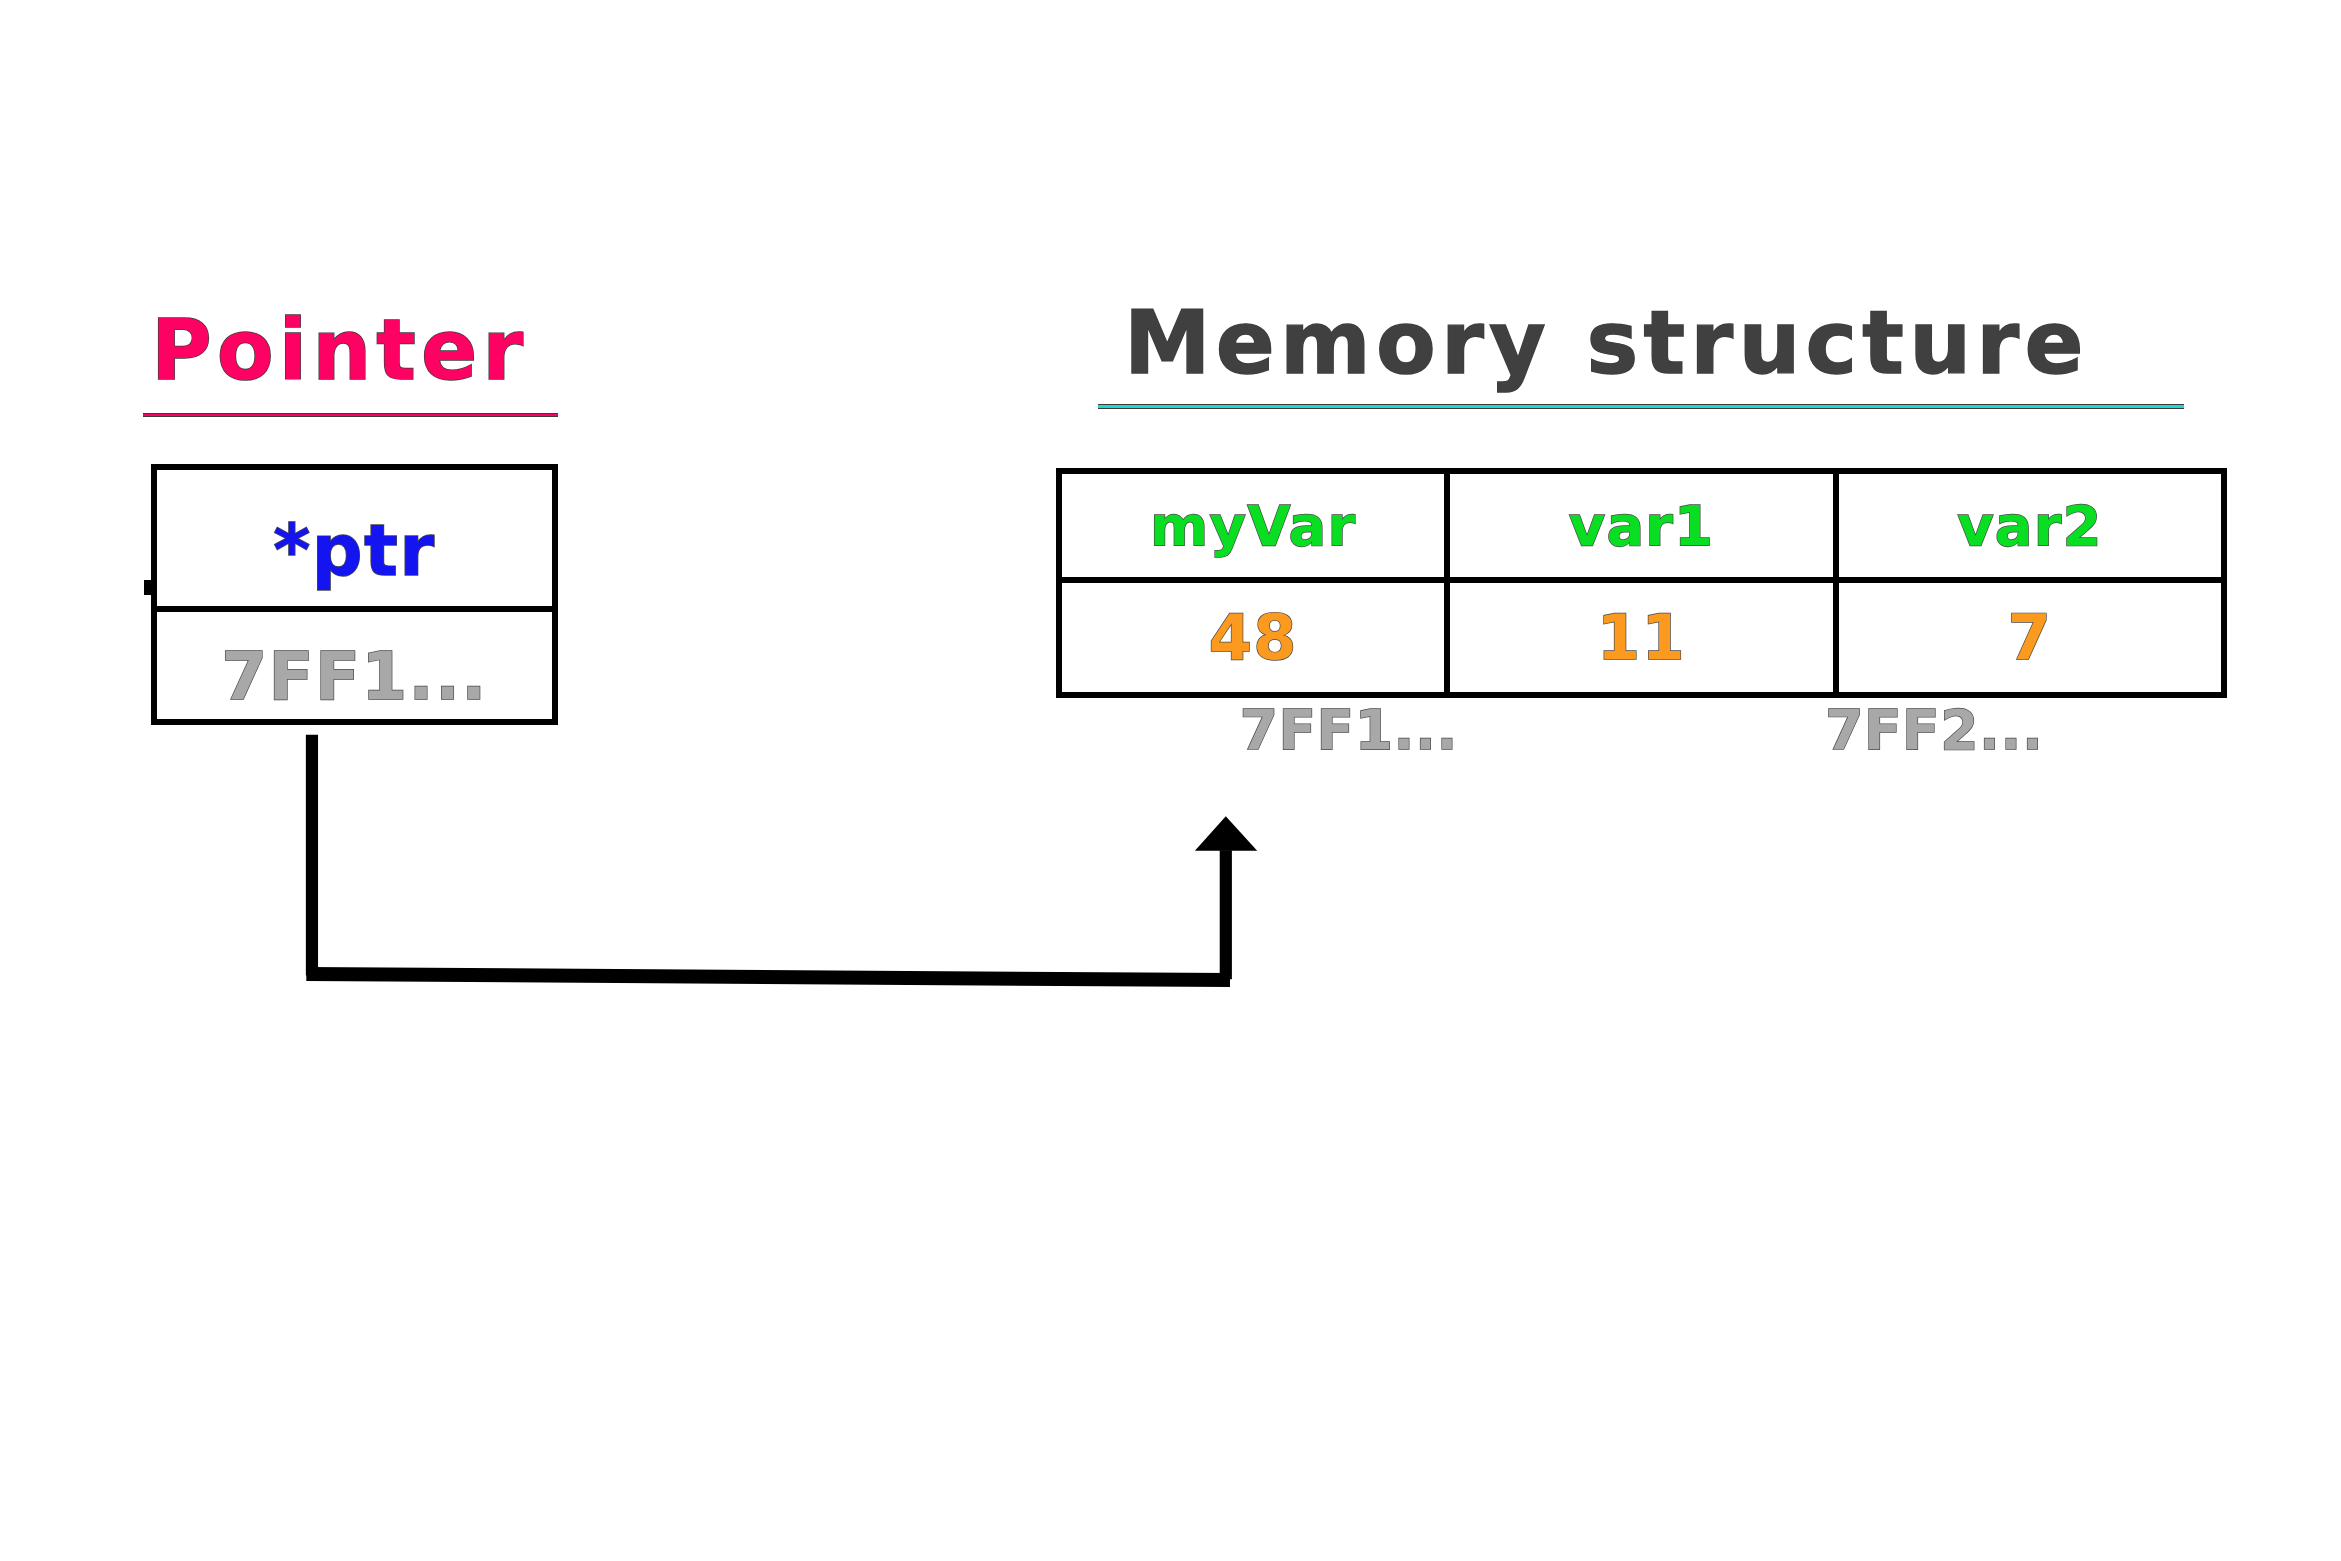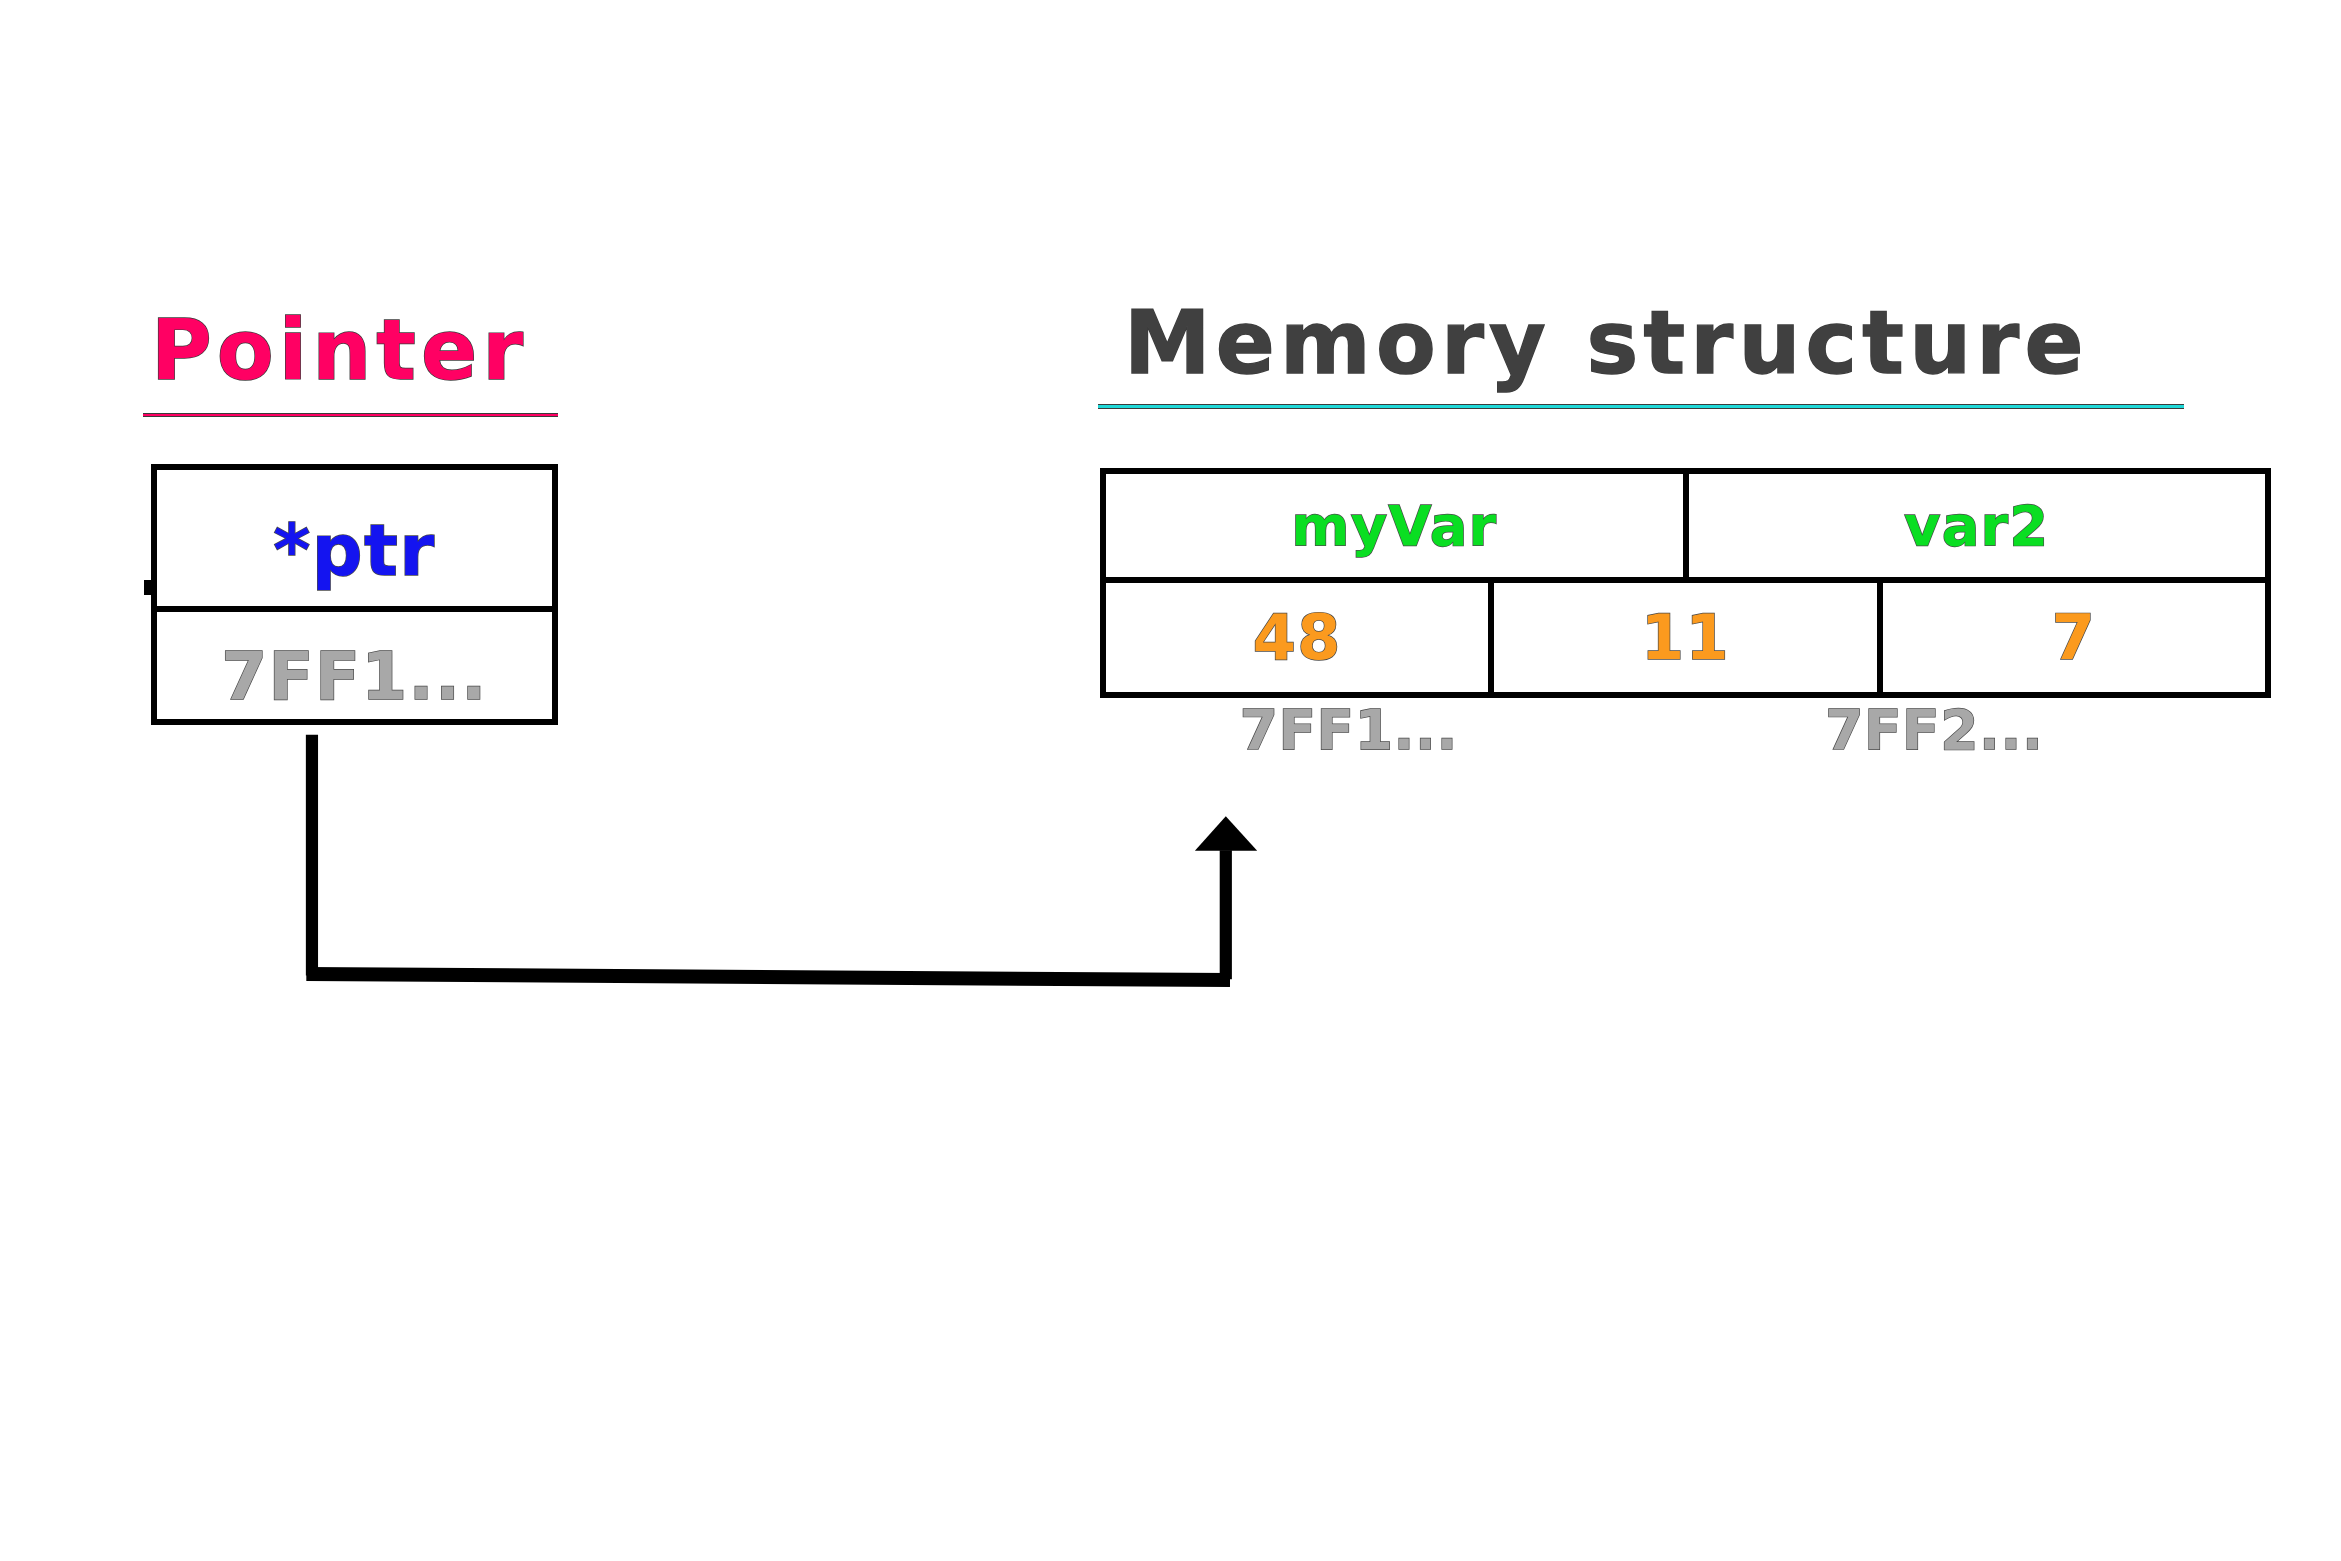--- a/index.html
+++ b/index.html
@@ -134,21 +134,20 @@
     position: absolute;
     left: 1056px;
     top: 468px;
     width: 1171px;
     height: 230px;
     border: 6.6px solid #000000;
     box-sizing: border-box;
     background: #ffffff;
     display: flex;
     flex-direction: column;
-    margin-left: 44px;
   }
   .mem-row {
     display: flex;
     flex: 0 0 auto;
     width: 100%;
     box-sizing: border-box;
   }
   #mem-row-names {
     height: 109px;
     border-bottom: 6.6px solid #000000;
@@ -229,20 +228,23 @@
     </div>
   </div>
   <div id="pointer-notch"></div>
 
   <div id="memory-table">
     <div class="mem-row" id="mem-row-names">
       <div class="mem-cell">
         <span class="mono-label mem-name">myVar</span>
       </div>
       <div class="mem-cell">
+        <span class="mono-label mem-name">var1</span>
+      </div>
+      <div class="mem-cell">
         <span class="mono-label mem-name">var2</span>
       </div>
     </div>
     <div class="mem-row" id="mem-row-values">
       <div class="mem-cell">
         <span class="mono-label mem-value">48</span>
       </div>
       <div class="mem-cell">
         <span class="mono-label mem-value">11</span>
       </div>

